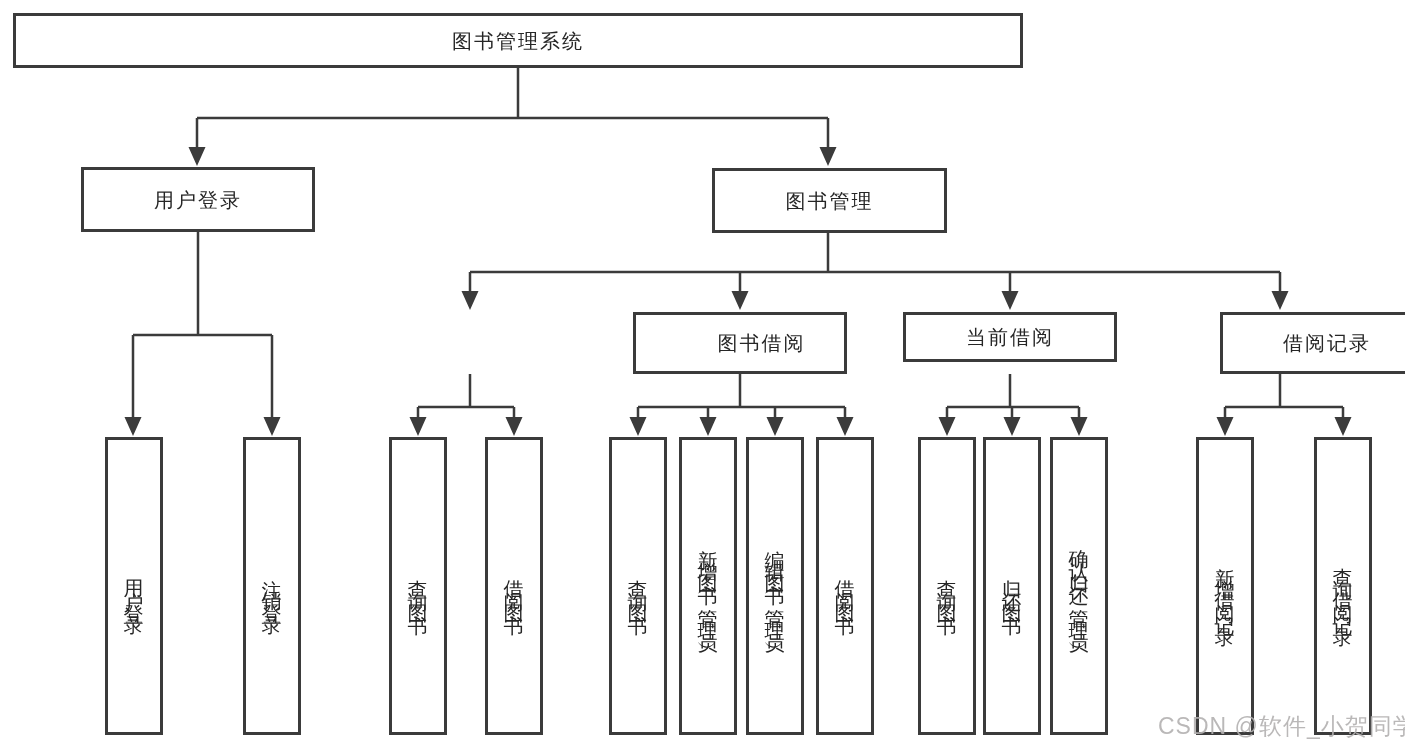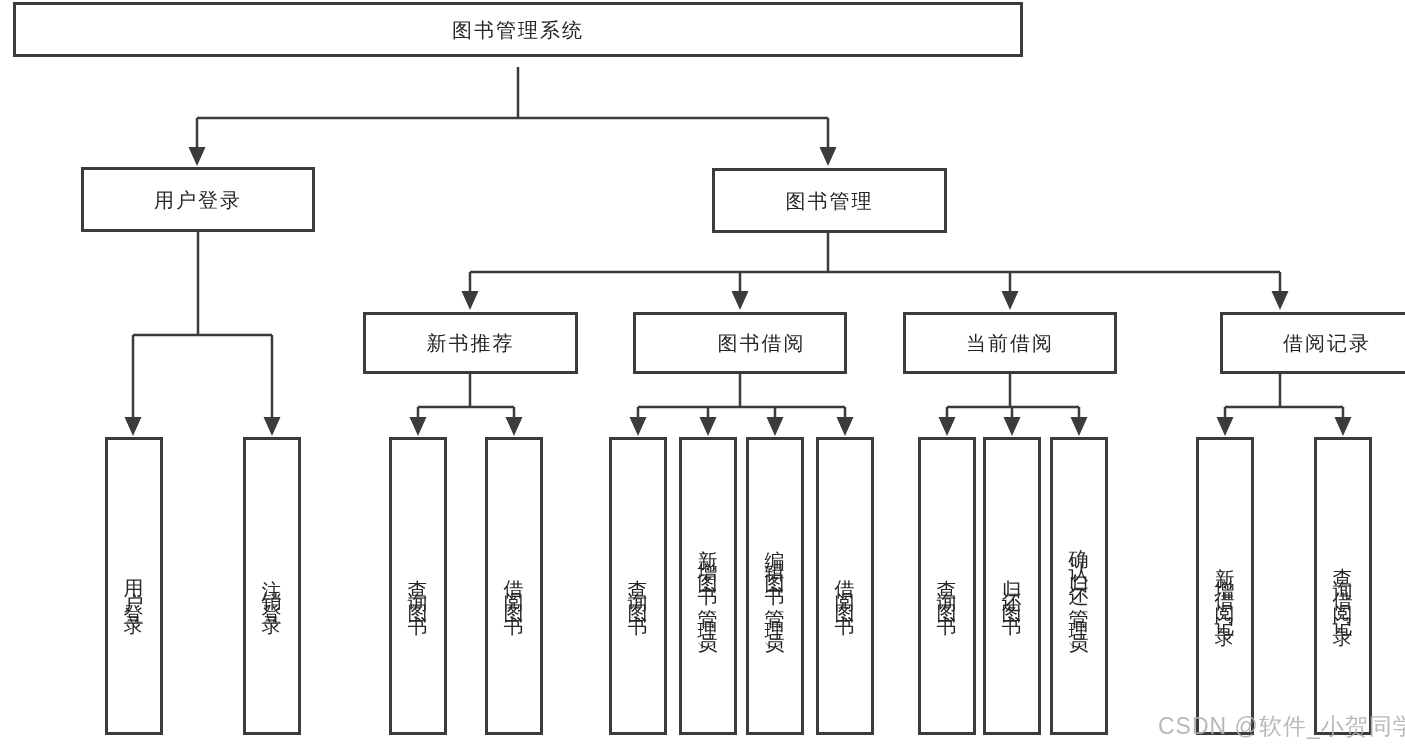--- a/index.html
+++ b/index.html
@@ -55,28 +55,27 @@
              M699.5 417 L716.5 417 L708 436 Z
              M766.5 417 L783.5 417 L775 436 Z
              M836.5 417 L853.5 417 L845 436 Z
              M938.5 417 L955.5 417 L947 436 Z
              M1003.5 417 L1020.5 417 L1012 436 Z
              M1070.5 417 L1087.5 417 L1079 436 Z
              M1216.5 417 L1233.5 417 L1225 436 Z
              M1334.5 417 L1351.5 417 L1343 436 Z" fill="#3b3b3b" stroke="none"></path>
   </svg>
 
-  <div class="box" style="left:13px; top:2px; width:1010px; height:55px;">图书管理系统</div>
+  <div class="box" style="left:13px; top:13px; width:1010px; height:55px;">图书管理系统</div>
 
   <div class="box" style="left:81px; top:167px; width:234px; height:65px;">用户登录</div>
   <div class="box" style="left:712px; top:168px; width:235px; height:65px;">图书管理</div>
 
-  <div class="box" style="left:363px; top:312px; width:215px; height:62px;">新书推荐</div>
   <div class="box" style="left:633px; top:312px; width:214px; height:62px;padding-left:43px;">图书借阅</div>
-  <div class="box" style="left:903px; top:312px; width:214px; height:62px;">当前借阅</div>
+  <div class="box" style="left:903px; top:312px; width:214px; height:50px;">当前借阅</div>
   <div class="box" style="left:1220px; top:312px; width:214px; height:62px;">借阅记录</div>
 
   <div class="box vbox" style="left:105px; top:437px; width:58px; height:298px;">用户登录</div>
   <div class="box vbox" style="left:243px; top:437px; width:58px; height:298px;">注销登录</div>
 
   <div class="box vbox" style="left:389px; top:437px; width:58px; height:298px;">查询图书</div>
   <div class="box vbox" style="left:485px; top:437px; width:58px; height:298px;">借阅图书</div>
 
   <div class="box vbox" style="left:609px; top:437px; width:58px; height:298px;">查询图书</div>
   <div class="box vbox" style="left:679px; top:437px; width:58px; height:298px;">新增图书（管理员）</div>

